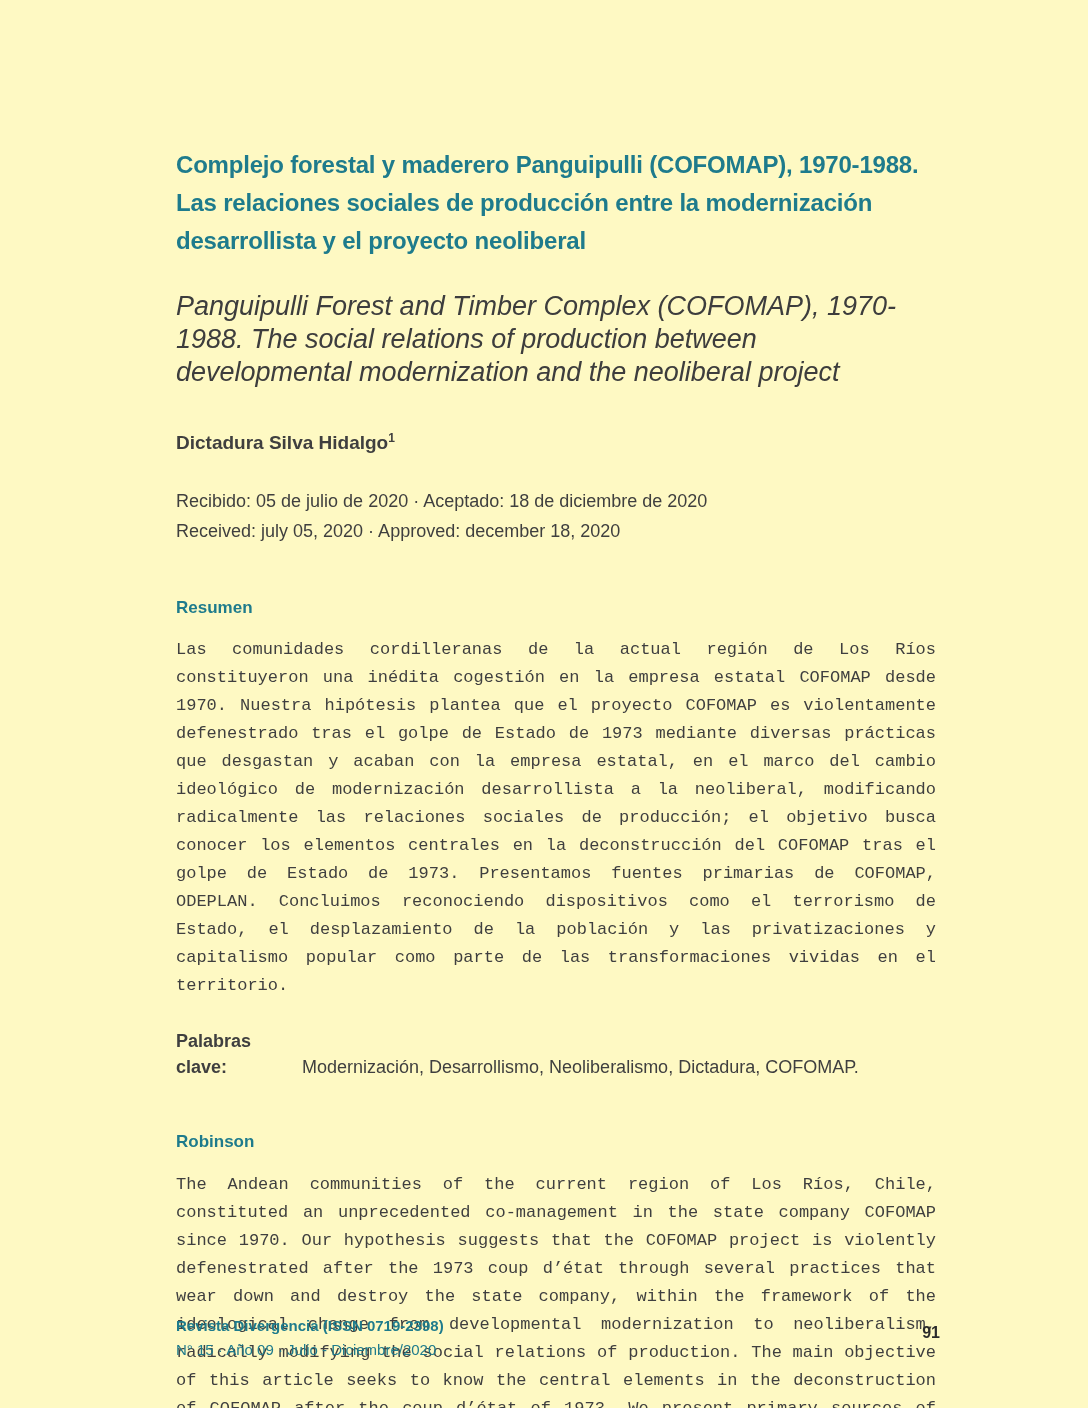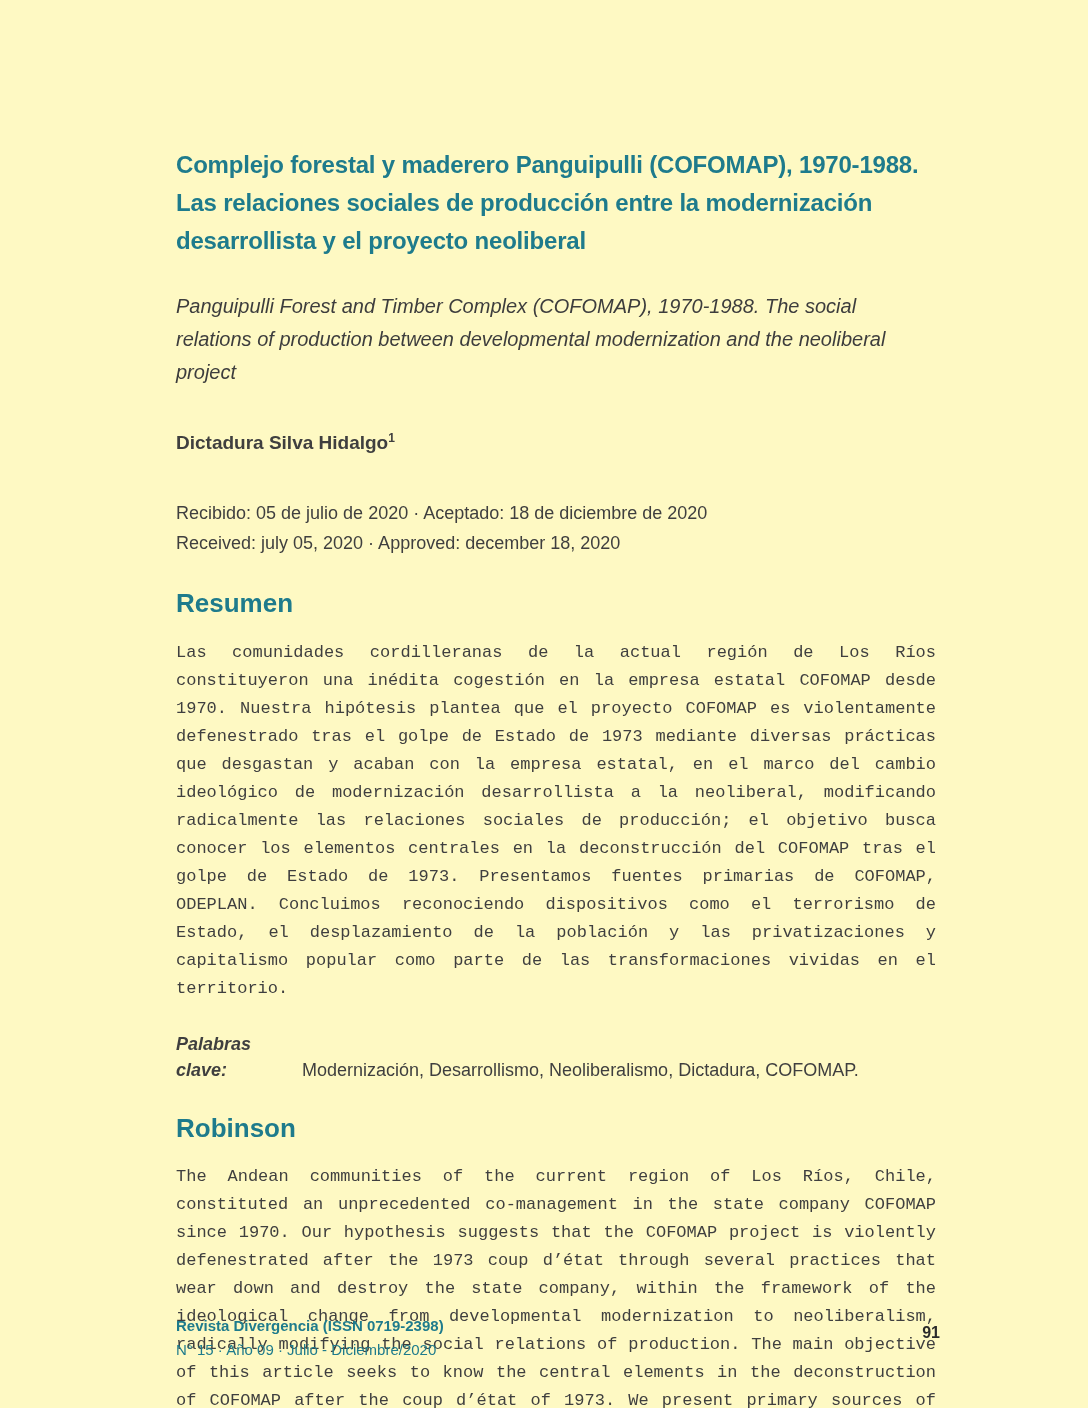--- a/index.html
+++ b/index.html
@@ -26,59 +26,58 @@
     margin-top:146px;
     color:var(--accent);
     font-weight:bold;
     font-size:24px;
     line-height:38px;
     letter-spacing:-0.2px;
   }
   .subtitle{
     margin-top:30px;
     font-style:italic;
-    font-size:20px;
+    font-size:27px;
     line-height:33px;
     color:#3d3d3d;
   }
   .author{
     margin-top:42px;
     font-weight:bold;
     font-size:19px;
   }
   .author sup{font-size:12px;}
   .dates{
-    margin-top:44px;
+    margin-top:32px;
     font-size:18px;
     line-height:30px;
   }
   .section-heading{
-    margin-top:31px;
+    margin-top:48px;
     color:var(--accent);
     font-weight:bold;
-    font-size:26px;
+    font-size:17px;
     line-height:28px;
   }
   .body-text{
     margin-top:8px;
     font-size:17px;
     line-height:28px;
     text-align:justify;
     font-family:Liberation Mono, monospace;
   }
   .kv-line{
     margin-top:28px;
     font-size:18px;
     line-height:26px;
   }
   .kv-label{
     display:inline-block;
     width:126px;
     font-weight:bold;
-    font-style:italic;
   }
   .footer{
     position:absolute;
     left:176px;
     bottom:46px;
     color:var(--accent);
     font-size:15px;
     line-height:24px;
   }
   .footer-journal{font-weight:bold;}

